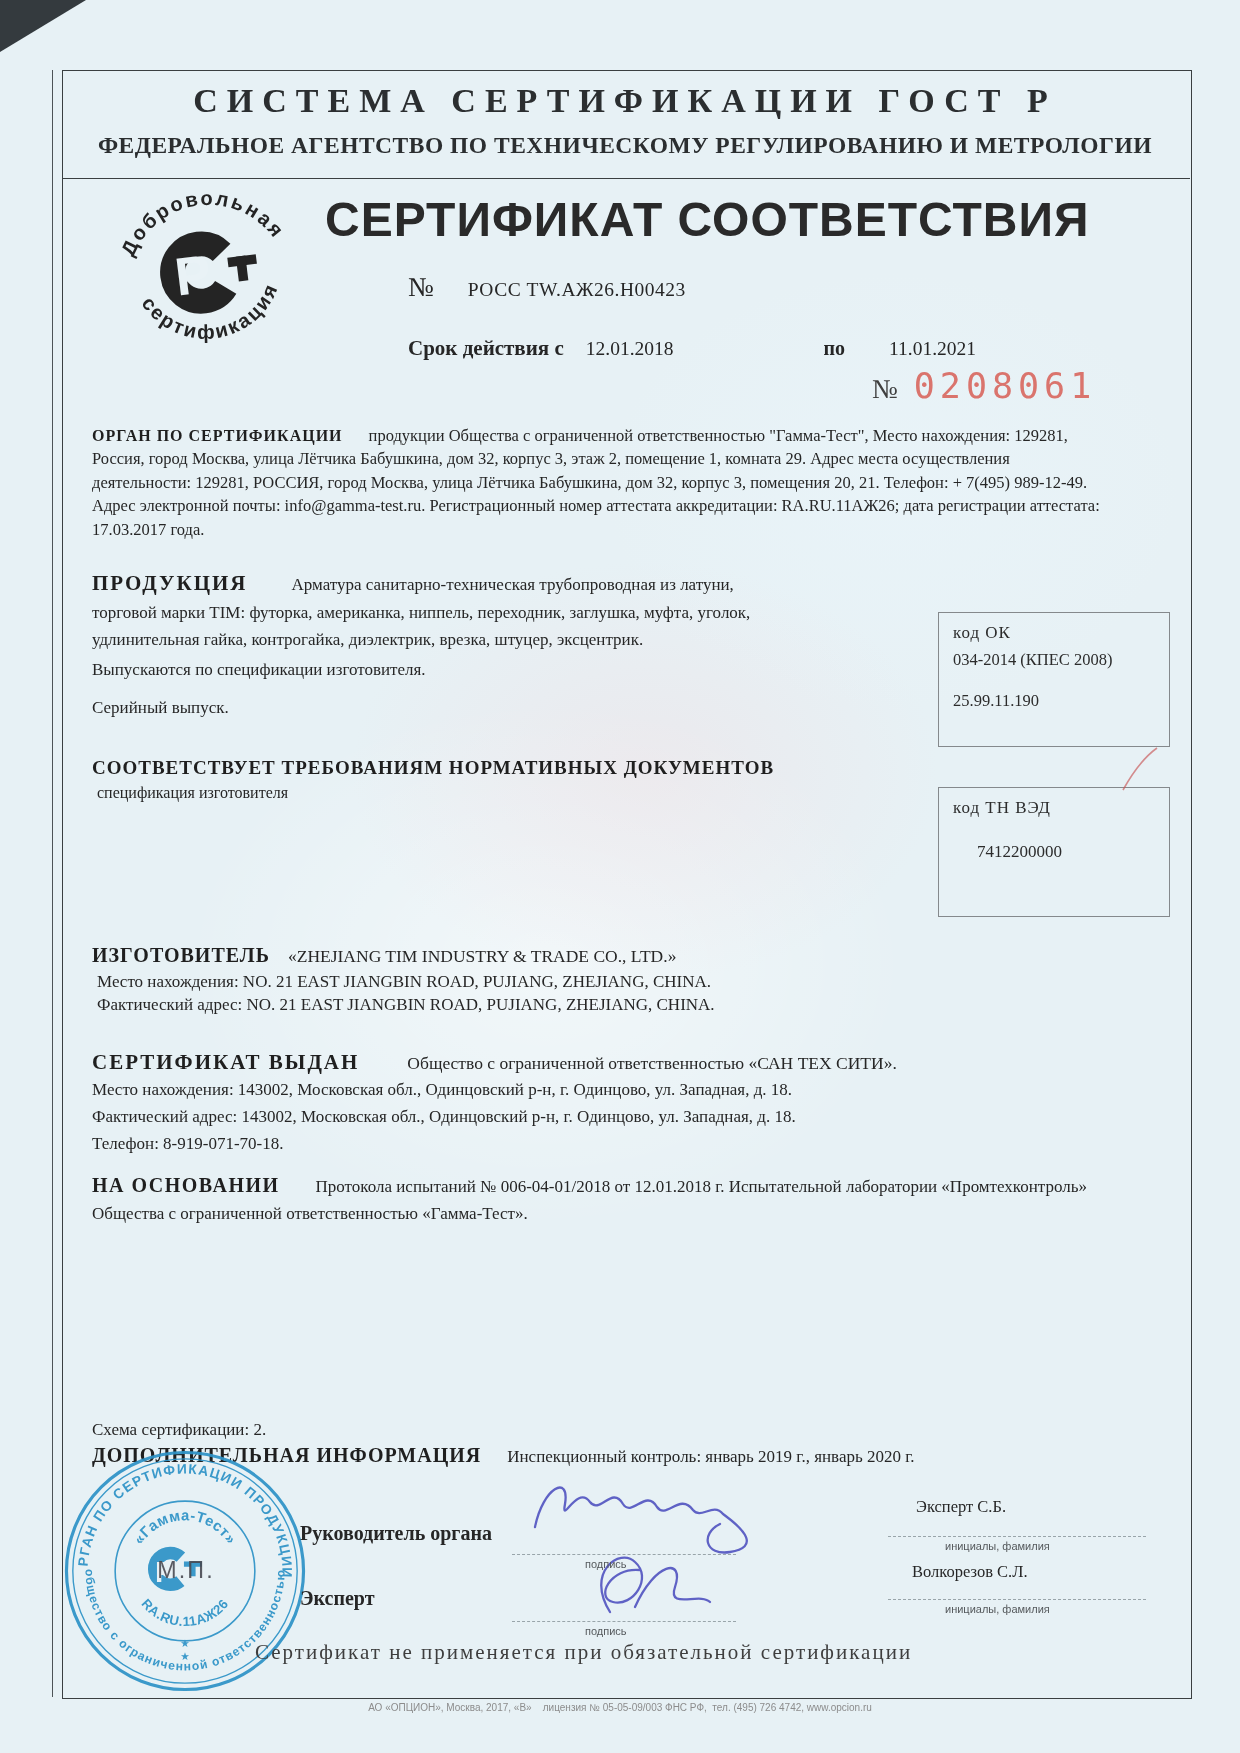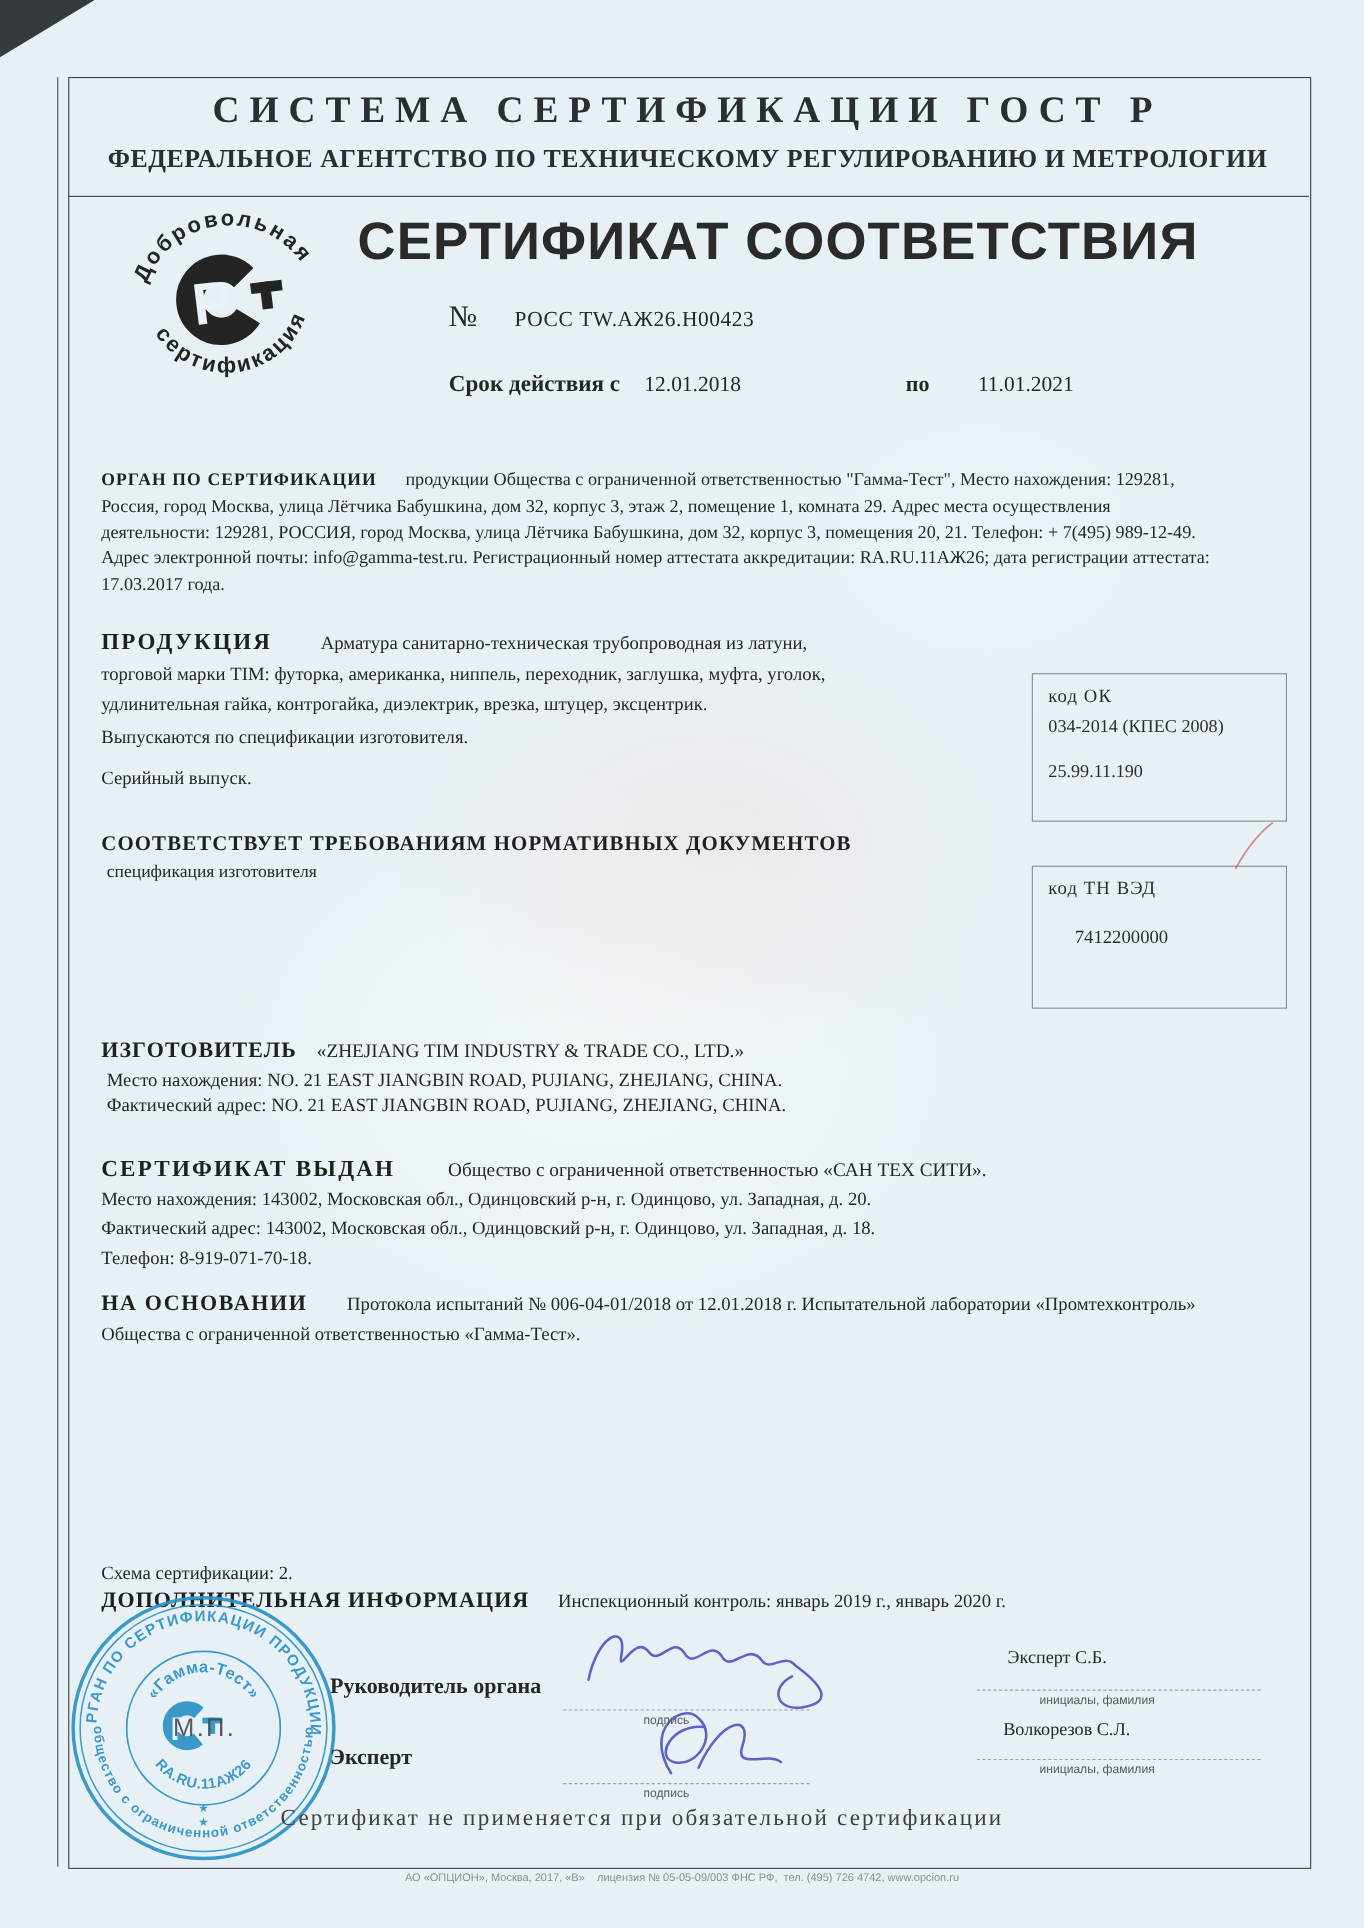--- a/index.html
+++ b/index.html
@@ -160,20 +160,24 @@
     <span class="num-val">РОСС TW.АЖ26.H00423</span>
   </div>
 
   <div class="abs validity-row nowrap">
     <span class="validity-label">Срок действия  с</span>
     <span class="date-from">12.01.2018</span>
     <span class="to-label">по</span>
     <span class="date-to">11.01.2021</span>
   </div>
 
+  <div class="abs form-number nowrap">
+    <span class="form-no-glyph">№</span>
+    <span class="form-no-digits">0208061</span>
+  </div>
 
   <div class="abs sec-org">
     <span class="sec-h">ОРГАН ПО СЕРТИФИКАЦИИ</span><span class="gap26"></span><span>продукции Общества с ограниченной ответственностью "Гамма-Тест", Место нахождения: 129281, Россия, город Москва, улица Лётчика Бабушкина, дом 32, корпус 3, этаж 2, помещение 1, комната 29. Адрес места осуществления деятельности: 129281, РОССИЯ, город Москва, улица Лётчика Бабушкина, дом 32, корпус 3, помещения 20, 21. Телефон: + 7(495) 989-12-49. Адрес электронной почты: info@gamma-test.ru. Регистрационный номер аттестата аккредитации: RA.RU.11АЖ26; дата регистрации аттестата: 17.03.2017 года.</span>
   </div>
 
   <div class="abs sec-product">
     <div>
       <span class="sec-h">ПРОДУКЦИЯ</span><span class="gap44"></span><span>Арматура санитарно-техническая трубопроводная из латуни, торговой марки TIM: футорка, американка, ниппель, переходник, заглушка, муфта, уголок, удлинительная гайка, контрогайка, диэлектрик, врезка, штуцер, эксцентрик.</span>
     </div>
     <div class="prod-release">Выпускаются по спецификации изготовителя.</div>
@@ -200,21 +204,21 @@
 
   <div class="abs sec-manu nowrap">
     <span class="sec-h">ИЗГОТОВИТЕЛЬ</span><span class="gap18"></span><span>«ZHEJIANG TIM INDUSTRY &amp; TRADE CO., LTD.»</span>
   </div>
   <div class="abs manu-l1 nowrap">Место нахождения: NO. 21 EAST JIANGBIN ROAD, PUJIANG, ZHEJIANG, CHINA.</div>
   <div class="abs manu-l2 nowrap">Фактический адрес: NO. 21 EAST JIANGBIN ROAD, PUJIANG, ZHEJIANG, CHINA.</div>
 
   <div class="abs sec-issued nowrap">
     <span class="sec-h">СЕРТИФИКАТ ВЫДАН</span><span class="gap48"></span><span>Общество с ограниченной ответственностью «САН ТЕХ СИТИ».</span>
   </div>
-  <div class="abs iss-l1 nowrap">Место нахождения: 143002, Московская обл., Одинцовский р-н, г. Одинцово, ул. Западная, д. 20.</div>
+  <div class="abs iss-l1 nowrap">Место нахождения: 143002, Московская обл., Одинцовский р-н, г. Одинцово, ул. Западная, д. 18.</div>
   <div class="abs iss-l2 nowrap">Фактический адрес: 143002, Московская обл., Одинцовский р-н, г. Одинцово, ул. Западная, д. 18.</div>
   <div class="abs iss-l3 nowrap">Телефон: 8-919-071-70-18.</div>
 
   <div class="abs sec-basis">
     <span class="sec-h">НА ОСНОВАНИИ</span><span class="gap36"></span><span>Протокола испытаний № 006-04-01/2018 от 12.01.2018 г. Испытательной лаборатории «Промтехконтроль» Общества с ограниченной ответственностью «Гамма-Тест».</span>
   </div>
 
   <div class="abs sec-add nowrap">
     <span class="sec-h">ДОПОЛНИТЕЛЬНАЯ ИНФОРМАЦИЯ</span><span class="gap26"></span><span>Инспекционный контроль: январь 2019 г., январь 2020 г.</span>
   </div>

